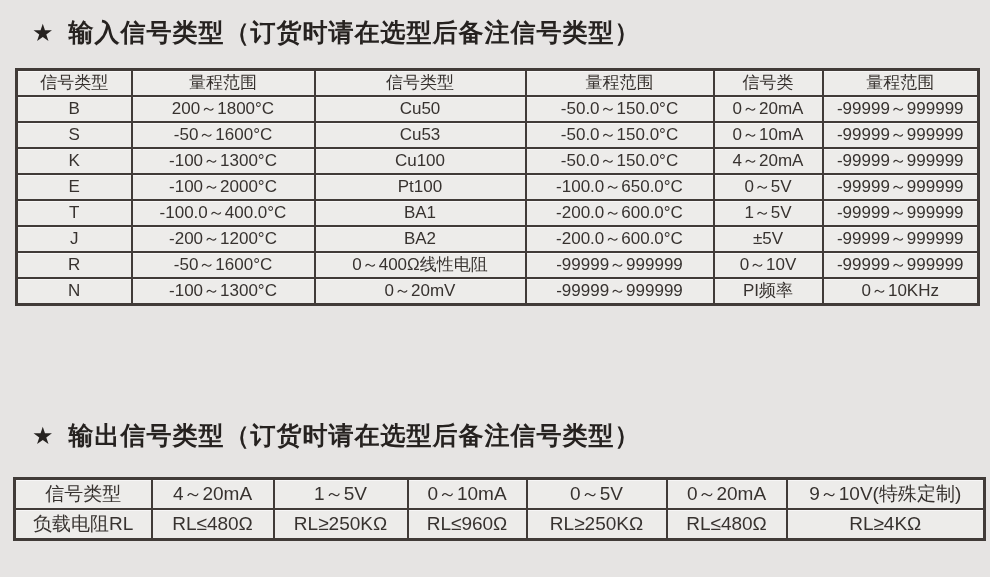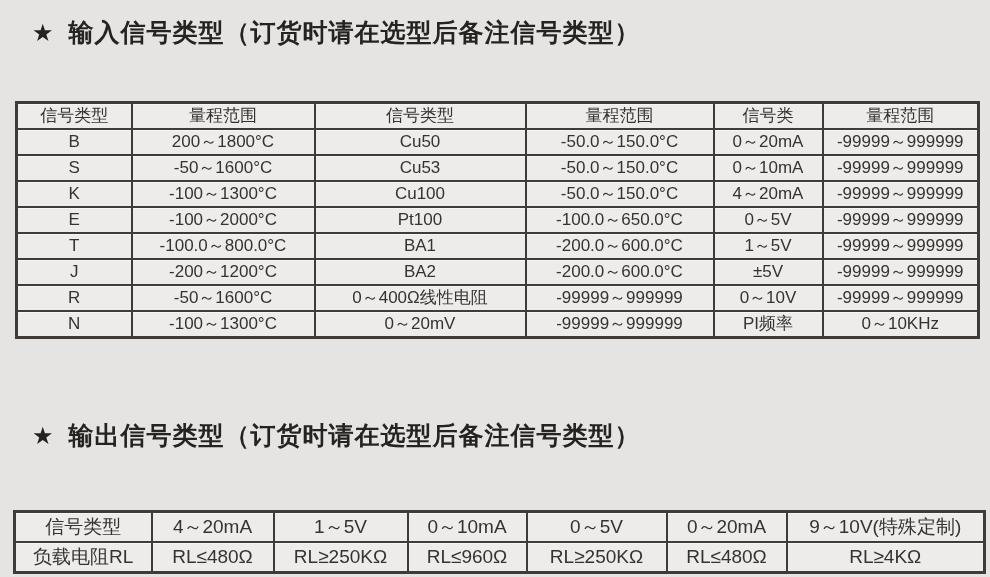--- a/index.html
+++ b/index.html
@@ -31,21 +31,20 @@
     line-height: 1;
   }
   #title-input { left: 32px; top: 16px; }
   #title-output { left: 32px; top: 419px; }
 
   table.spec {
     position: absolute;
     border-collapse: collapse;
     background: #edecea;
     table-layout: fixed;
-    margin-top: 33px;
   }
   table.spec th, table.spec td {
     border: 2px solid #413b38;
     text-align: center;
     vertical-align: middle;
     font-weight: normal;
     padding: 0 3px;
     white-space: nowrap;
     overflow: hidden;
     box-shadow: inset 0 1px 0 rgba(255,255,255,0.55);
@@ -124,21 +123,21 @@
       <tr>
         <td>E</td>
         <td>-100～2000°C</td>
         <td>Pt100</td>
         <td>-100.0～650.0°C</td>
         <td>0～5V</td>
         <td>-99999～999999</td>
       </tr>
       <tr>
         <td>T</td>
-        <td>-100.0～800.0°C</td>
+        <td>-100.0～400.0°C</td>
         <td>BA1</td>
         <td>-200.0～600.0°C</td>
         <td>1～5V</td>
         <td>-99999～999999</td>
       </tr>
       <tr>
         <td>J</td>
         <td>-200～1200°C</td>
         <td>BA2</td>
         <td>-200.0～600.0°C</td>

